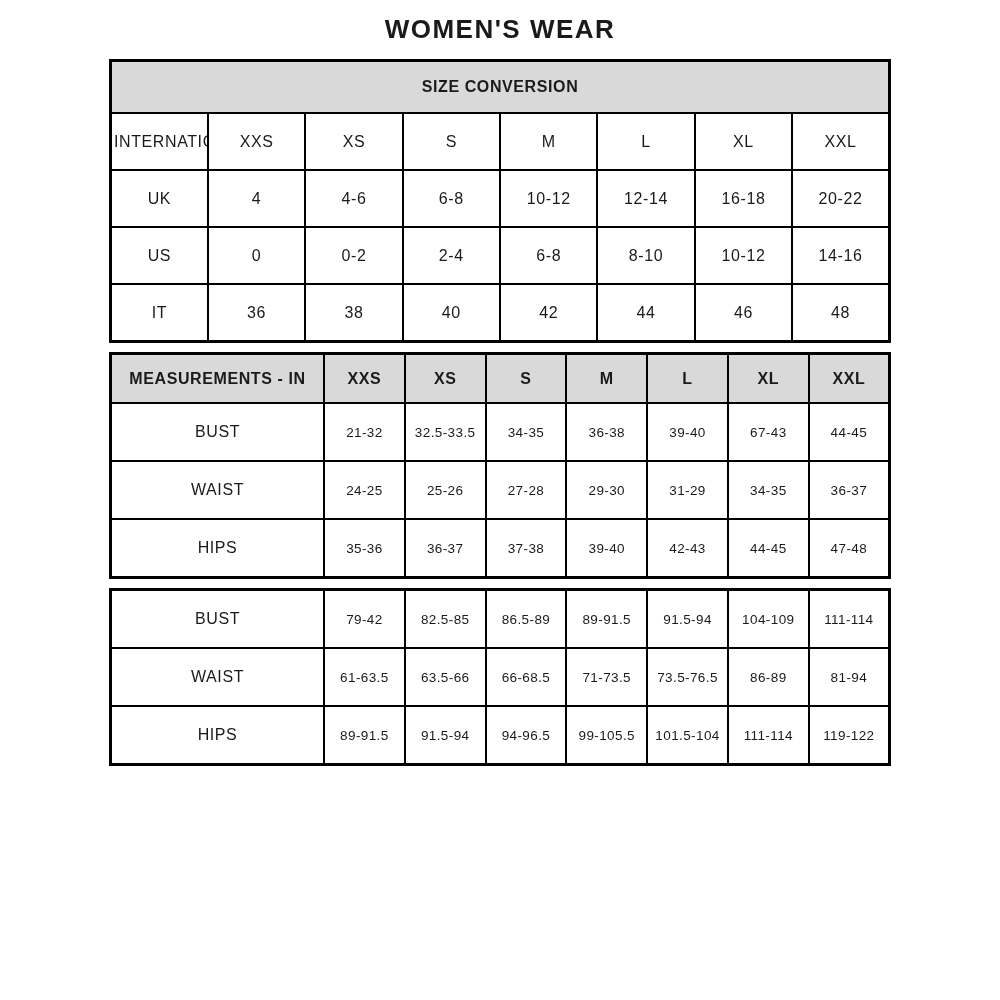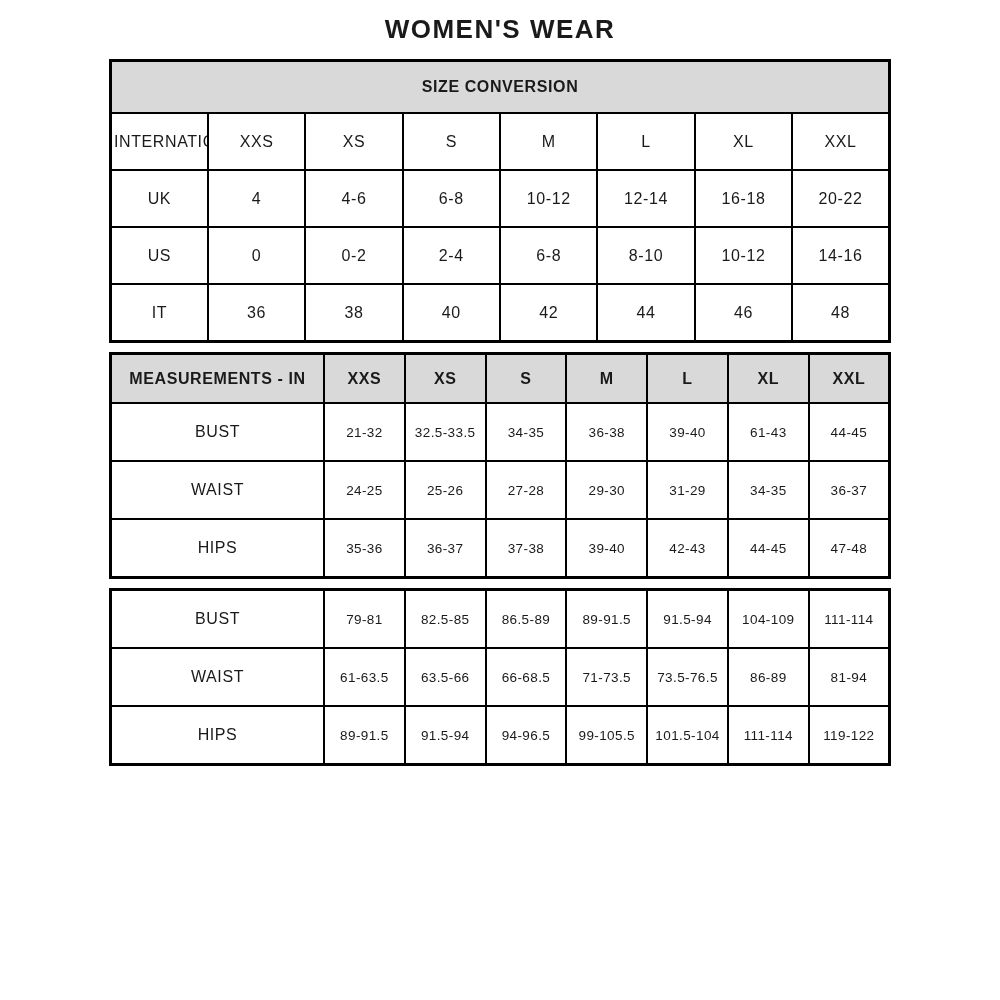--- a/index.html
+++ b/index.html
@@ -109,21 +109,21 @@
       <td class="head-cell">XL</td>
       <td class="head-cell">XXL</td>
     </tr>
     <tr>
       <td class="label-col">BUST</td>
       <td class="val">21-32</td>
       <td class="val">32.5-33.5</td>
       <td class="val">34-35</td>
       <td class="val">36-38</td>
       <td class="val">39-40</td>
-      <td class="val">61-43</td>
+      <td class="val">67-43</td>
       <td class="val">44-45</td>
     </tr>
     <tr>
       <td class="label-col">WAIST</td>
       <td class="val">24-25</td>
       <td class="val">25-26</td>
       <td class="val">27-28</td>
       <td class="val">29-30</td>
       <td class="val">31-29</td>
       <td class="val">34-35</td>
@@ -139,21 +139,21 @@
       <td class="val">44-45</td>
       <td class="val">47-48</td>
     </tr>
   </tbody>
     </table>
 
   <table class="t2">
     <tbody>
     <tr>
       <td class="label-col">BUST</td>
-      <td class="val">79-81</td>
+      <td class="val">79-42</td>
       <td class="val">82.5-85</td>
       <td class="val">86.5-89</td>
       <td class="val">89-91.5</td>
       <td class="val">91.5-94</td>
       <td class="val">104-109</td>
       <td class="val">111-114</td>
     </tr>
     <tr>
       <td class="label-col">WAIST</td>
       <td class="val">61-63.5</td>

